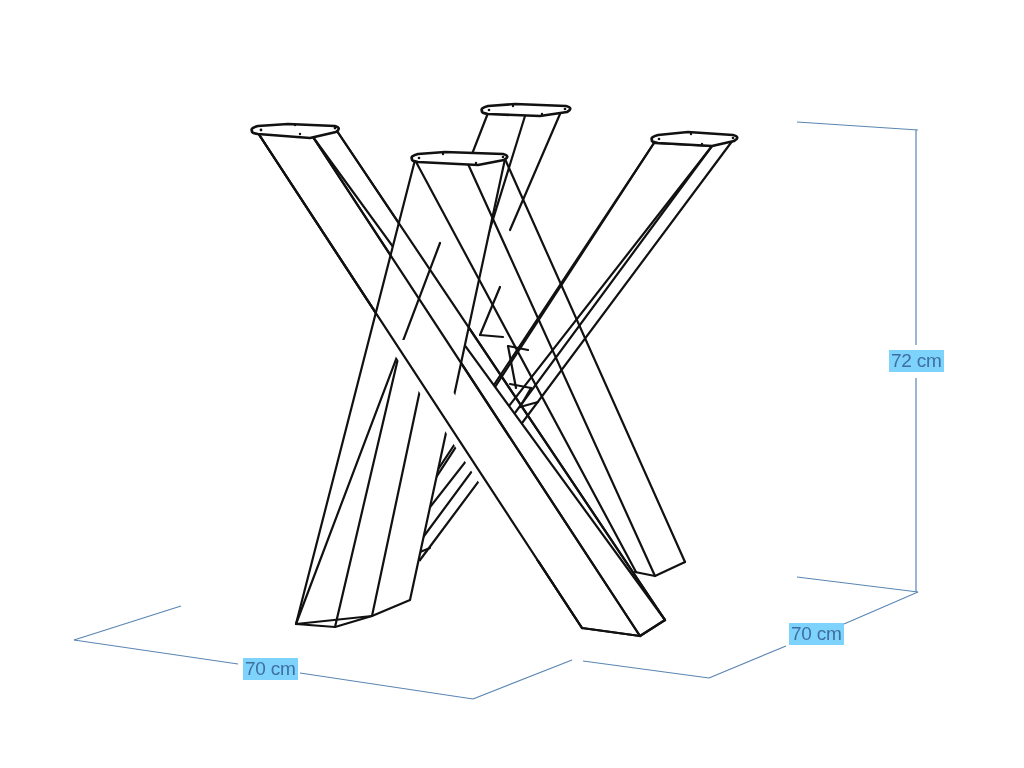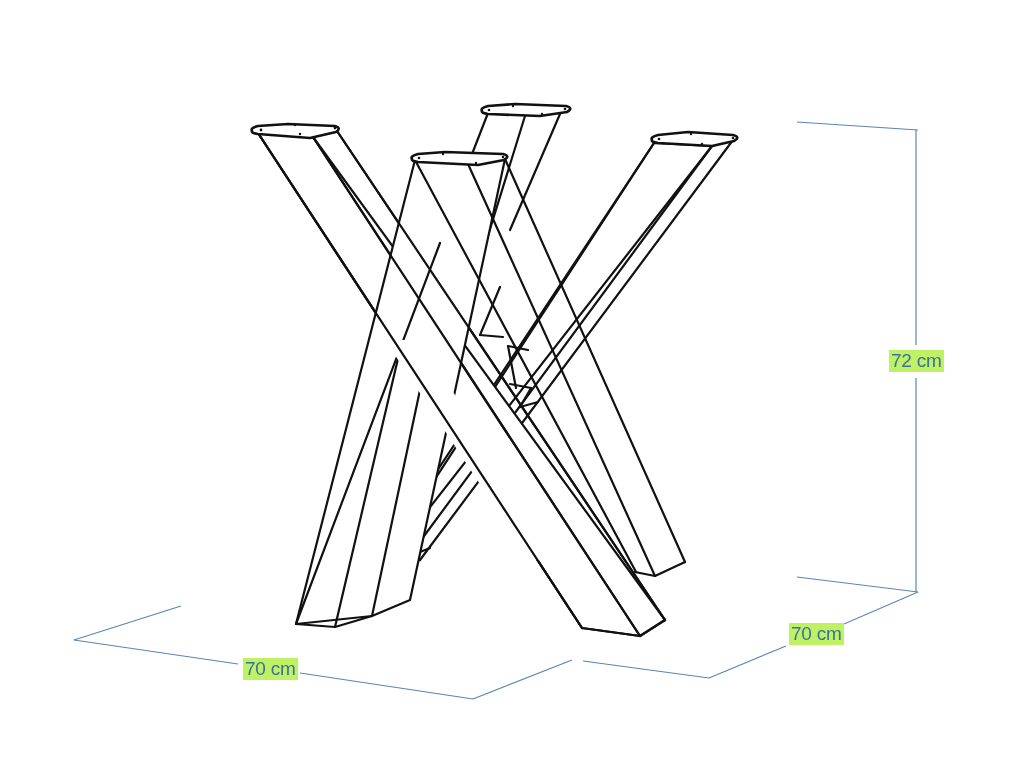--- a/index.html
+++ b/index.html
@@ -43,21 +43,21 @@
     .dim-line {
       stroke: #5a86b3;
       stroke-width: 1.2;
       fill: none;
     }
     .dim-label {
       position: absolute;
       color: #3f6f9f;
       font-size: 19px;
       font-family: "Liberation Sans", "DejaVu Sans", sans-serif;
-      background: #bef264;
+      background: #7dd3fc;
       padding: 0 2px;
       line-height: 22px;
       white-space: nowrap;
       letter-spacing: -0.2px;
     }
   </style>
 </head>
 <body>
 
 <svg class="canvas" viewBox="0 0 1024 768" xmlns="http://www.w3.org/2000/svg">

